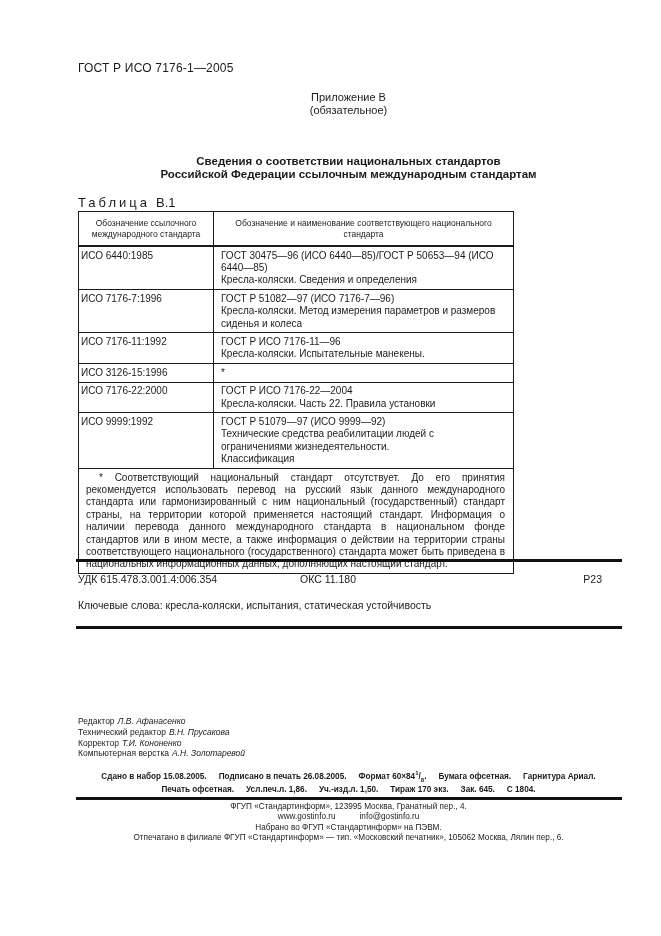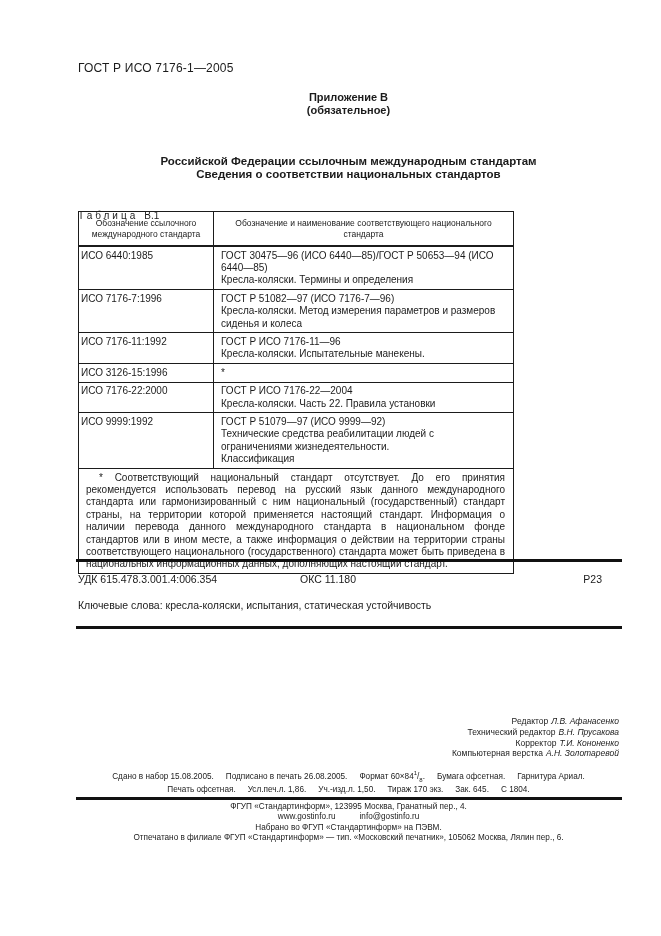--- a/index.html
+++ b/index.html
@@ -8,25 +8,25 @@
     width: 661px; height: 936px;
     position: relative;
     font-family: "Liberation Sans", sans-serif;
     color: #1b1b1b;
     overflow: hidden;
   }
   .abs { position: absolute; left: 78px; width: 541px; }
 
   .doc-code { top: 61px; font-size: 12px; font-weight: normal; letter-spacing: .2px; }
 
-  .appendix { top: 91px; text-align: center; font-weight: bold; font-size: 11px; line-height: 12.5px; }
+  .appendix { top: 91px; text-align: center; font-weight: normal; font-size: 11px; line-height: 12.5px; }
 
   .main-title { top: 155px; text-align: center; font-weight: bold; font-size: 11.5px; line-height: 13px; }
 
-  .caption { top: 210px; font-size: 10px; }
+  .caption { top: 195px; font-size: 13px; }
   .caption .spaced { letter-spacing: 3px; margin-right: 6px; }
 
   table.std-table {
     top: 211px;
     position: absolute; left: 78px;
     width: 436px;
     border-collapse: collapse;
     table-layout: fixed;
   }
   table.std-table, table.std-table th, table.std-table td { border: 1px solid #1b1b1b; }
@@ -57,44 +57,44 @@
   .rule-2 { top: 626px; }
   .rule-3 { top: 797px; }
 
   .udk-row { top: 573px; font-size: 10.5px; display: flex; }
   .udk-row .udk { flex: 1 1 0; text-align: left; }
   .udk-row .oks { flex: 0 0 auto; transform: translateX(-12px); }
   .udk-row .grp { flex: 1 1 0; text-align: right; padding-right: 17px; }
 
   .keywords { top: 599px; font-size: 10.5px; }
 
-  .editors { top: 716px; text-align: right; font-size: 8.5px; line-height: 10.8px; }
+  .editors { top: 716px; text-align: left; font-size: 8.5px; line-height: 10.8px; }
   .editors .nm { font-style: italic; margin-left: 3px; }
 
   .imprint { top: 768px; text-align: center; font-size: 8.2px; line-height: 10.5px; }
-  .imprint span.seg { margin: 0 6px; white-space: nowrap; }
+  .imprint span.seg { margin: 0 6px; white-space: nowrap; font-weight: bold; }
   .imprint sup { font-size: 6px; vertical-align: super; }
   .imprint sub { font-size: 6px; vertical-align: sub; }
 
   .publisher { top: 802px; text-align: center; font-size: 8.2px; line-height: 10.4px; }
   .publisher .pub-contacts span { margin: 8px 12px; }
 </style>
 </head>
 <body>
 
 <div class="abs doc-code">ГОСТ Р ИСО 7176-1—2005</div>
 
 <div class="abs appendix">
   <div>Приложение В</div>
   <div>(обязательное)</div>
 </div>
 
 <div class="abs main-title">
+  <div>Сведения о соответствии национальных стандартов</div>
   <div>Российской Федерации ссылочным международным стандартам</div>
-  <div>Сведения о соответствии национальных стандартов</div>
 </div>
 
 <div class="abs caption">
   <span class="spaced">Таблица</span><span>В.1</span>
 </div>
 
 <table class="std-table">
   <colgroup>
       <col class="c1">
       <col class="c2">
@@ -106,21 +106,21 @@
         <div>международного стандарта</div>
       </th>
       <th>Обозначение и наименование соответствующего национального стандарта</th>
     </tr>
   </thead>
   <tbody>
     <tr>
       <td class="cell-ref">ИСО 6440:1985</td>
       <td>
         <div>ГОСТ 30475—96 (ИСО 6440—85)/ГОСТ Р 50653—94 (ИСО 6440—85)</div>
-        <div>Кресла-коляски. Термины и определения</div>
+        <div>Кресла-коляски. Сведения и определения</div>
       </td>
     </tr>
     <tr>
       <td class="cell-ref">ИСО 7176-7:1996</td>
       <td>
         <div>ГОСТ Р 51082—97 (ИСО 7176-7—96)</div>
         <div>Кресла-коляски. Метод измерения параметров и размеров сиденья и колеса</div>
       </td>
     </tr>
     <tr>

